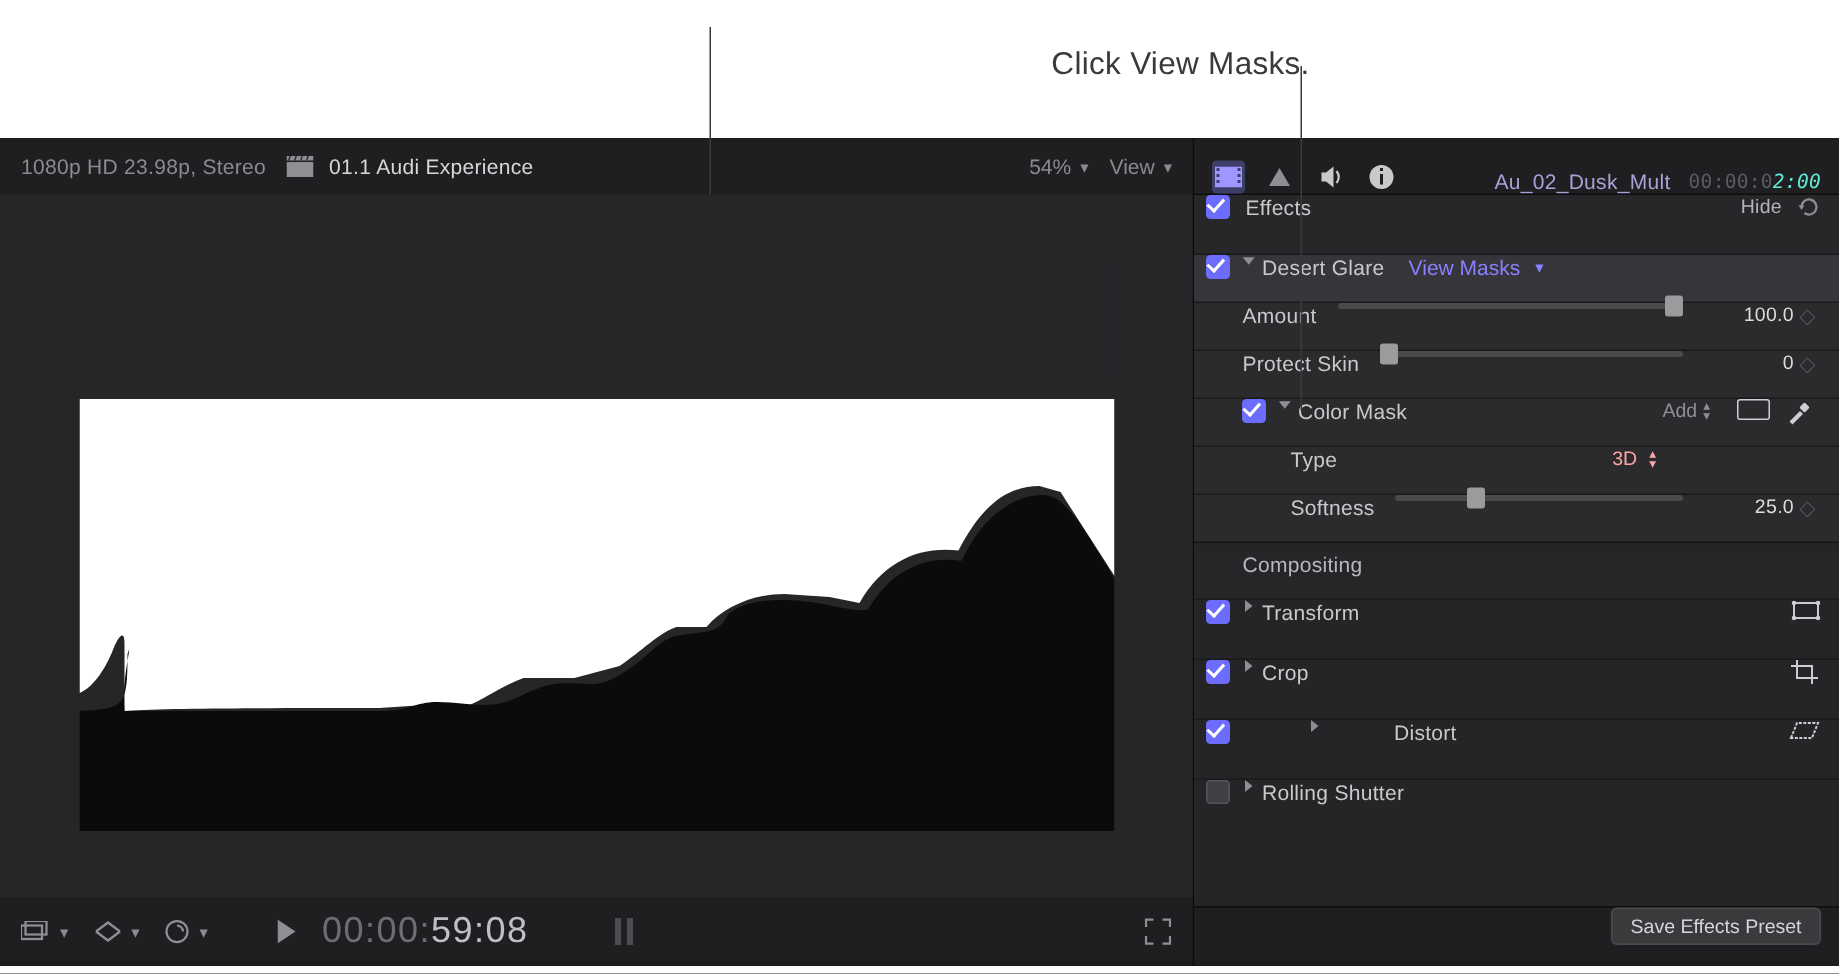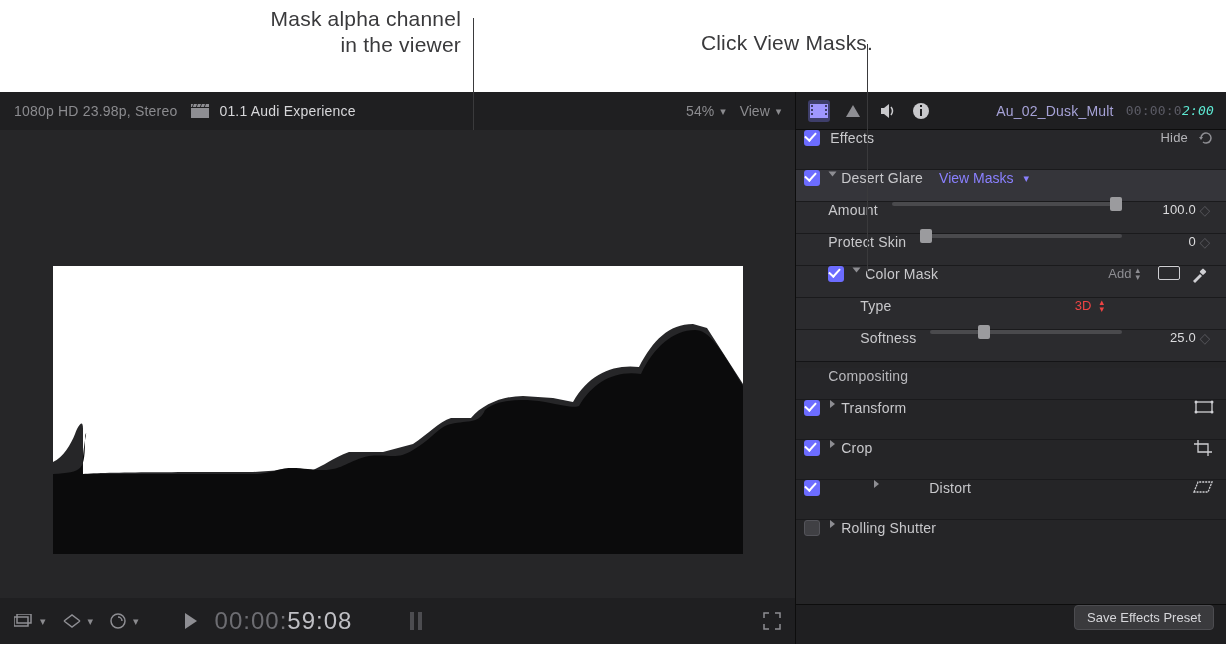--- a/index.html
+++ b/index.html
@@ -105,21 +105,21 @@
   .inspector{
     flex:1;
     display:flex;
     flex-direction:column;
     background:#252527;
   }
   .in-top{
     height:38px;
     background:#1f1f21;
     display:flex;
-    align-items:center;
+    align-items:flex-end;
     gap:12px;
     padding:0 12px;
     border-bottom:1px solid #0d0d0d;
   }
   .in-top .tabicon{width:22px;height:22px;display:flex;align-items:center;justify-content:center;border-radius:3px;}
   .in-top .tabicon.active{background:#3e3e6a;}
   .clipname{color:#a6a2d7;font-size:14px;}
   .cliptc{font-family:monospace;color:#5b5b65;margin-left:auto;font-size:13px;}
   .cliptc .lit{color:#5eead4;font-style:italic;}
   .in-body{flex:1;overflow:auto;}
@@ -168,21 +168,20 @@
     background:#3a3a3d;border:1px solid #4c4c50;color:#d6d6da;font-size:13px;
     padding:4px 12px;border-radius:4px;cursor:pointer;
   }
   
   svg{display:block;}
 </style>
 </head>
 <body>
 
 <div class="annot">
-  <div class="annot-text" style="left:206px;top:6px;width:255px;">Mask alpha channel<br>in the viewer</div>
   <div class="annot-line" style="left:473px;top:18px;height:270px;"></div>
 
   <div class="annot-text" style="left:624px;top:30px;width:240px;text-align:center;margin-left:43px;">Click View Masks.</div>
   <div class="annot-line" style="left:867px;top:44px;height:230px;"></div>
 </div>
 
 <div class="app">
 
   <div class="viewer">
     <div class="vw-top">
@@ -375,21 +374,21 @@
               <path d="M3 15 L10 8 L12 10 L5 17 Z" fill="#cfcfd3"></path>
               <rect x="11" y="3" width="5" height="5" rx="1" fill="#cfcfd3" transform="rotate(45 13 5)"></rect>
             </svg>
         </button>
         <span style="width:6px"></span>
       </div>
 
       <div class="row sub">
         <span class="lbl pad3">Type</span>
         <span class="flex-sp"></span>
-        <button class="btn-plain add-pop" style="color:#ef4444;">
+        <button class="btn-plain add-pop" style="color:#fca5a5;">
           <span>3D</span>
           <span style="font-size:9px;line-height:7px;margin-left:4px;">▴<br>▾</span>
         </button>
         <span style="width:110px"></span>
       </div>
 
       <div class="row sub" style="border-bottom:1px solid #141416;margin-bottom:6px;">
         <span class="lbl pad3">Softness</span>
         <span class="slider">
             <span class="th" style="left:25%;"></span>

